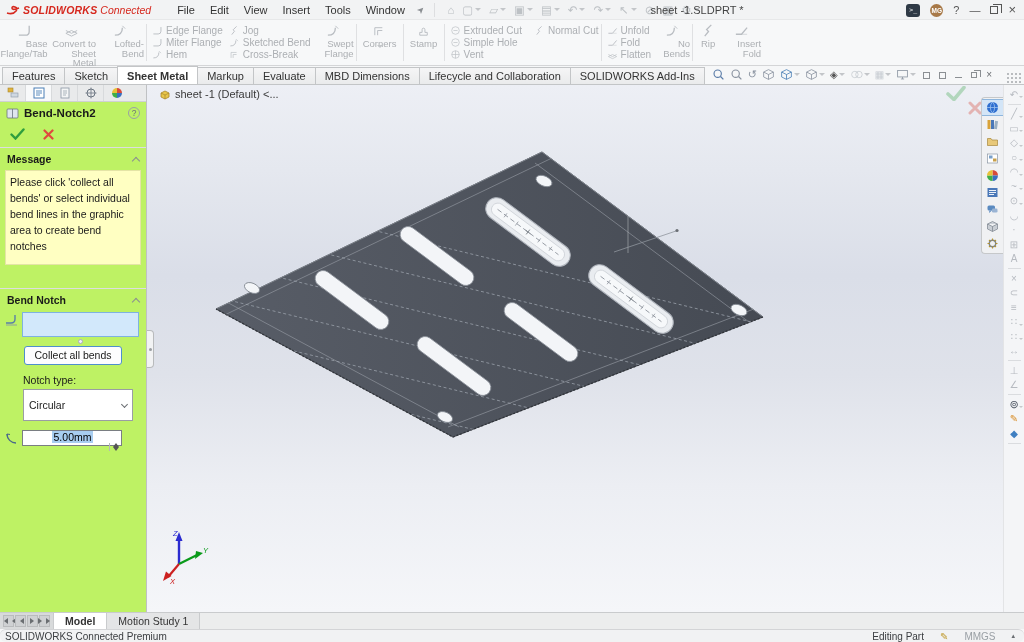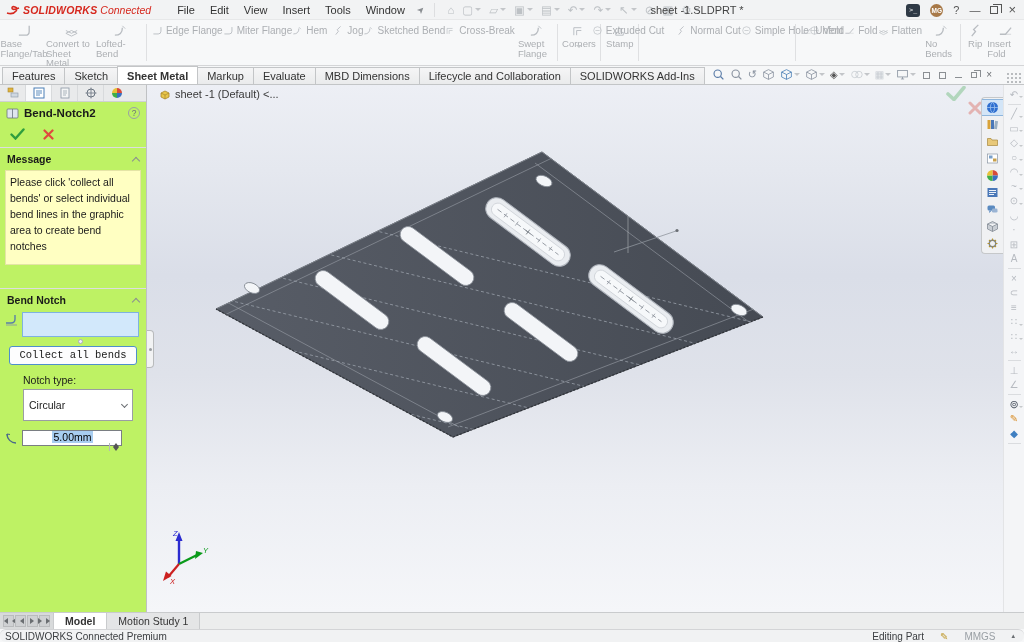--- a/index.html
+++ b/index.html
@@ -22,23 +22,23 @@
   .launcher { width:14px; height:13px; background:#2f3a46; border-radius:3px; color:#fff; font-size:6.5px; font-family:"DejaVu Sans Mono",monospace; display:flex; align-items:center; justify-content:center; }
   .avatar { width:13px; height:13px; border-radius:50%; background:#a87948; color:#fff; font-size:6.5px; display:flex; align-items:center; justify-content:center; font-weight:bold; }
   .help-glyph { color:#555; font-size:11px; }
   .winbtn { color:#555; font-size:11px; line-height:10px; }
   .restore-sq { width:8px; height:8px; border:1px solid #555; position:relative; }
   .restore-sq::after { content:""; position:absolute; left:2px; top:-3px; width:8px; height:8px; border:1px solid #555; border-left:none; border-bottom:none; }
 
   
   .ribbon { height:46px; background:#f7f8f9; border-bottom:1px solid #d4d5d7; display:flex; align-items:stretch; padding-left:2px; }
   .rsep { width:1px; background:#dfe0e2; margin:4px 2px; }
-  .btn-lg { width:46px; display:flex; flex-direction:column; align-items:center; padding-top:3px; color:#acafb3; font-size:9.5px; line-height:9.5px; text-align:left; }
+  .btn-lg { width:46px; display:flex; flex-direction:column; align-items:center; padding-top:3px; color:#acafb3; font-size:9.5px; line-height:9.5px; text-align:right; }
   .btn-lg svg { width:17px; height:15px; color:#b9bdc2; margin-bottom:1px; flex:none; }
-  .rcol { display:flex; flex-direction:row; justify-content:center; padding:4px 3px; }
+  .rcol { display:flex; flex-direction:column; justify-content:flex-start; padding:4px 3px; }
   .rrow { display:flex; align-items:center; gap:3px; color:#acafb3; font-size:10px; height:12px; white-space:nowrap; }
   .rrow svg { width:11px; height:11px; color:#bcc0c5; flex:none; }
   .corner-dd::after { content:""; border:3px solid transparent; border-top-color:#c3c6c9; margin-top:2px; }
 
   
   .tabrow { height:19px; background:#f6f7f8; border-bottom:1px solid #c3c5c7; display:flex; align-items:flex-end; position:relative; padding-left:2px; }
   .ctab { height:17px; padding:0 9px; display:flex; align-items:center; background:linear-gradient(#f5f5f6,#eaebec); border:1px solid #c3c5c7; border-bottom:none; margin-right:-1px; color:#333; white-space:nowrap; }
   .ctab.active { background:#fff; font-weight:bold; height:18px; position:relative; z-index:2; }
   .hud { display:flex; align-items:center; gap:5px; margin-left:8px; padding-bottom:3px; }
   .hud-i { display:flex; align-items:center; color:#6b768a0; }
@@ -63,21 +63,21 @@
   .pm-title { font-weight:bold; font-size:11.5px; color:#1a1a1a; }
   .pm-help { margin-left:auto; width:12px; height:12px; border:1px solid #9aa0a5; border-radius:50%; color:#6a7076; font-size:8.5px; display:flex; align-items:center; justify-content:center; }
   .pm-actions { display:flex; align-items:center; gap:18px; padding:6px 10px 7px; border-bottom:1px solid #dcdee0; }
   .pm-sec { display:flex; align-items:center; padding:5px 7px 3px; font-weight:bold; color:#1a1a1a; }
   .chev-up { margin-left:auto; width:6px; height:6px; border-left:1.4px solid #8a8e92; border-top:1.4px solid #8a8e92; transform:rotate(45deg); margin-top:3px; }
   .msg-box { margin:2px 5px 23px; background:#ffffc2; border:1px solid #e4e4a6; padding:3px 4px 10px; color:#1a1a1a; font-size:10.5px; line-height:16px; }
   .pm-div { height:1px; background:#dcdee0; }
   .bn-selrow { display:flex; gap:3px; padding:3px 7px 0 4px; align-items:flex-start; }
   .sel-box { flex:1; height:25px; background:#d2e8fb; border:1px solid #7fb2e0; }
   .sel-handle { width:5px; height:5px; border:1px solid #aab; border-radius:50%; background:#eef; margin:2px auto 2px 78px; }
-  .collect-btn { display:block; margin:2px auto 0; padding:2px 9px 3px; background:#fdfdfe; border:1px solid #4f8fcc; border-radius:3px; font-size:10.5px; color:#1a1a1a; font-family:Liberation Mono, monospace; }
+  .collect-btn { display:block; margin:2px auto 0; padding:2px 9px 3px; background:#fdfdfe; border:1px solid #4f8fcc; border-radius:3px; font-size:10.5px; color:#1a1a1a; font-family:Liberation Sans, sans-serif; }
   .notch-label { margin:9px 0 3px 23px; color:#1a1a1a; }
   .notch-select { margin-left:23px; width:110px; height:32px; background:#fff; border:1px solid #9a9ea3; display:flex; align-items:center; justify-content:space-between; padding:0 5px; color:#1a1a1a; }
   .chev-dn { width:5px; height:5px; border-right:1.3px solid #6a6e72; border-bottom:1.3px solid #6a6e72; transform:rotate(45deg); margin-top:-2px; }
   .size-row { display:flex; align-items:center; gap:4px; margin:9px 0 0 4px; }
   .size-field { width:100px; height:16px; border:1px solid #7a7e83; background:#fff; display:flex; align-items:center;flex-direction:column; }
   .size-val { background:#a8cdf0; padding:0 2px; color:#000; height:12px; display:flex; align-items:center; margin-left:1px; }
   .spin { margin-left:auto; width:12px; height:14px; display:flex; flex-direction:column; border-left:1px solid #b5b8bb; }
   .spin > div { flex:1; display:flex; align-items:center; justify-content:center; }
   .tri-up { width:0; height:0; border:3px solid transparent; border-bottom:4px solid #555; margin-top:-3px; }
   .tri-dn { width:0; height:0; border:3px solid transparent; border-top:4px solid #555; margin-bottom:-3px; }

